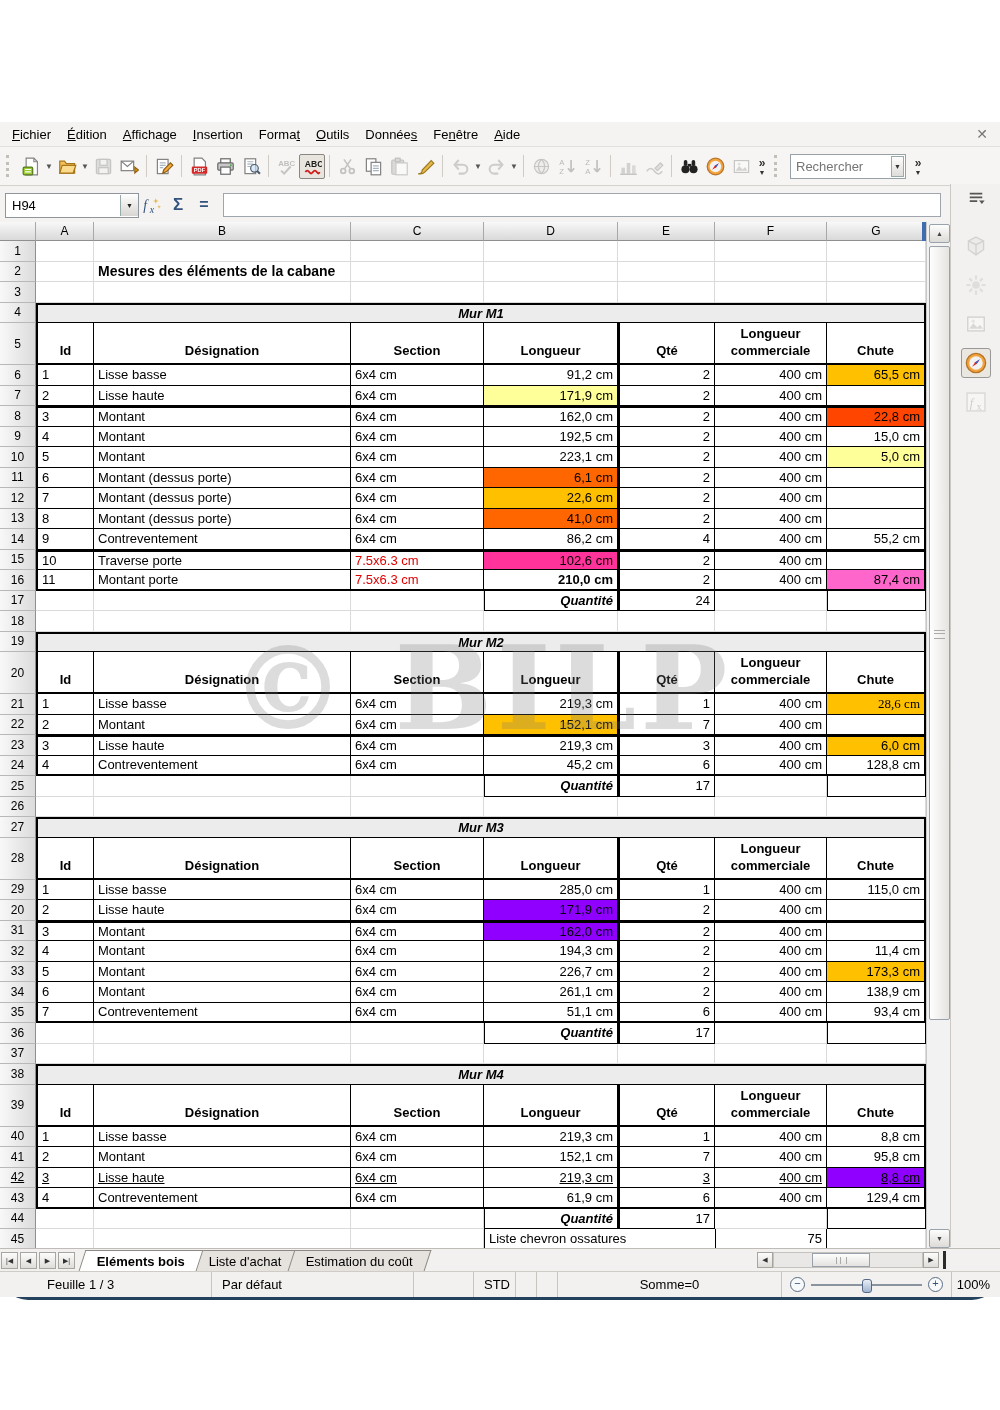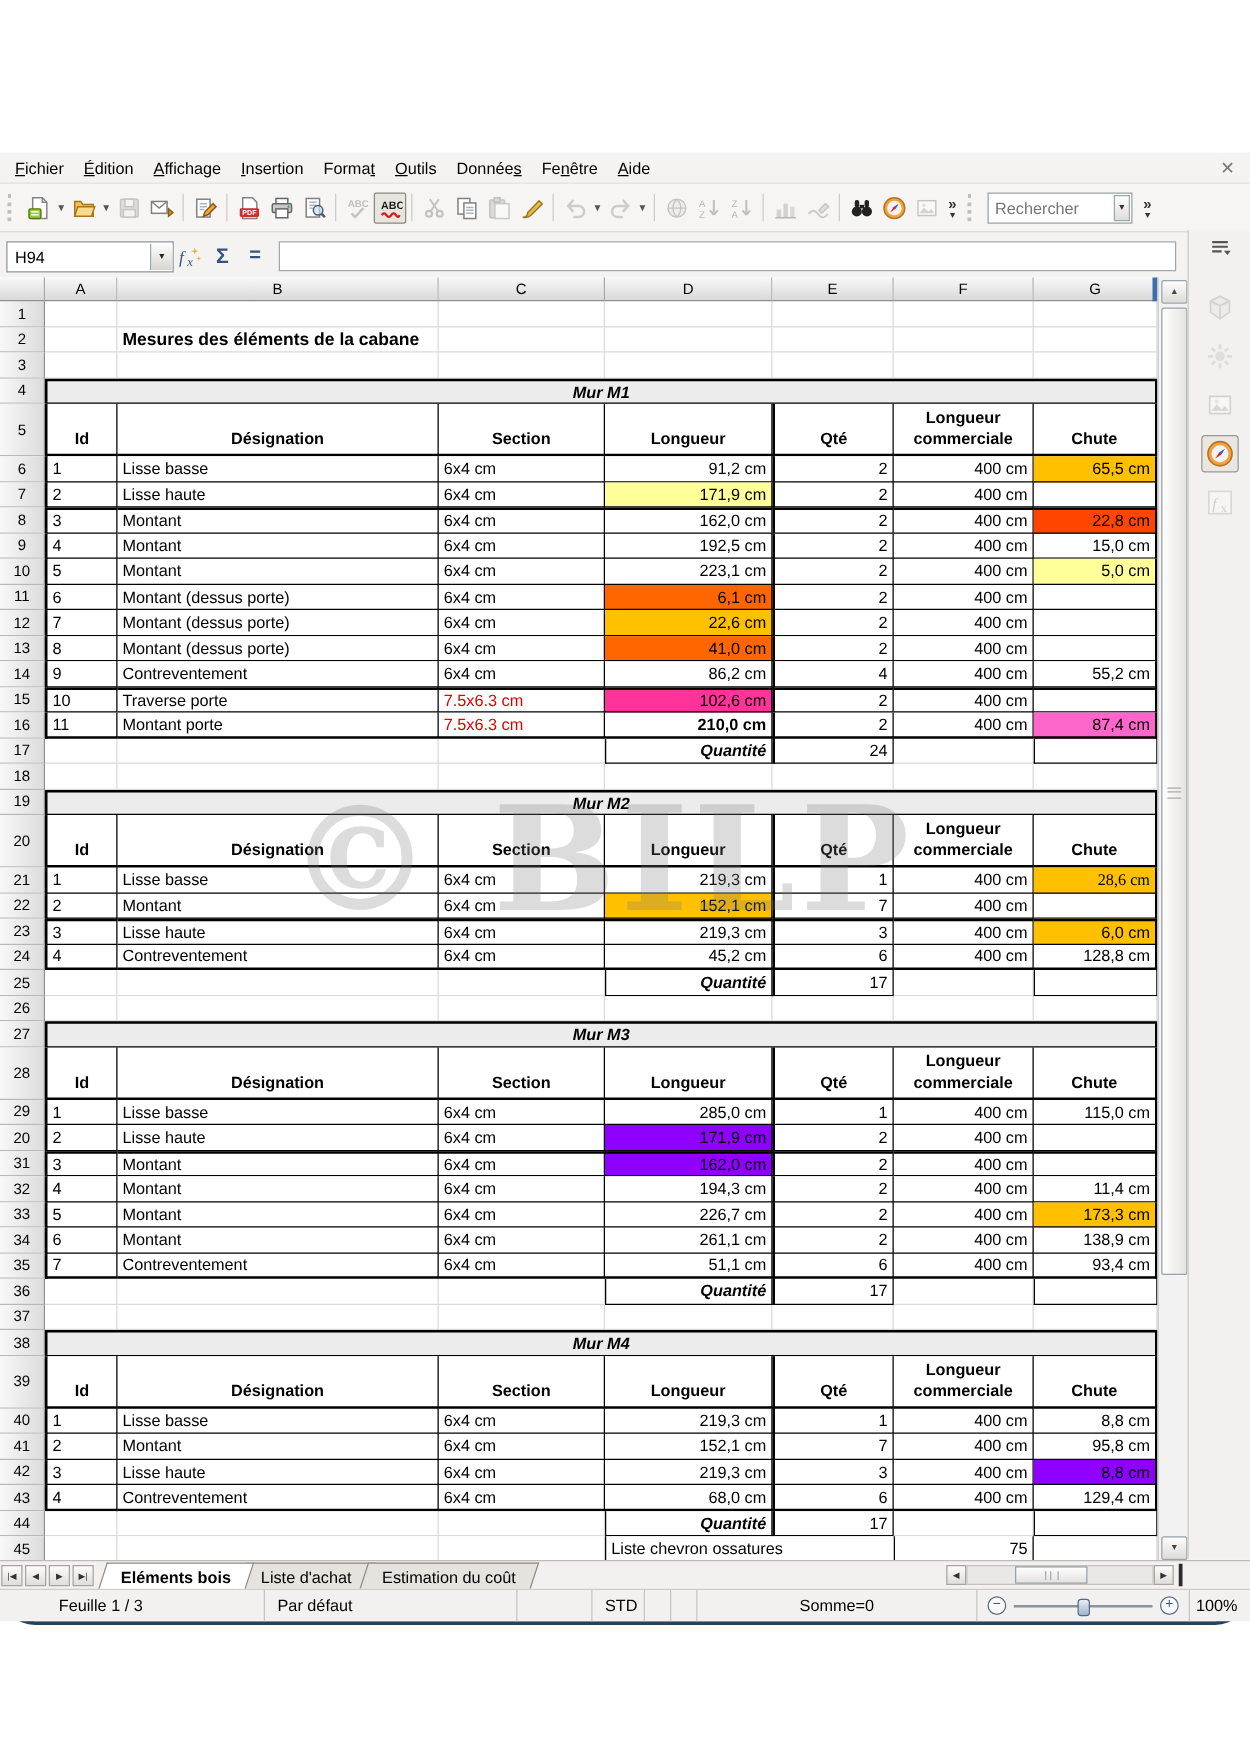--- a/index.html
+++ b/index.html
@@ -726,36 +726,36 @@
         <div class="grow" style="height: 20.5px;">
           <div class="rowhead">41</div>
           <div class="cell cd al fl" style="width: 58px;">2</div>
           <div class="cell cd al" style="width: 257px;">Montant</div>
           <div class="cell cd al" style="width: 133px;">6x4 cm</div>
           <div class="cell cd ar" style="width: 134px;">152,1 cm</div>
           <div class="cell cd ar dv" style="width: 97px;">7</div>
           <div class="cell cd ar" style="width: 112px;">400 cm</div>
           <div class="cell cd ar ll" style="width: 99px;">95,8 cm</div>
         </div>
-        <div class="grow" style="height: 20.5px;">
+        <div class="grow" style="height: 20.5px; text-decoration: underline;">
           <div class="rowhead">42</div>
           <div class="cell cd al fl" style="width: 58px;">3</div>
           <div class="cell cd al" style="width: 257px;">Lisse haute</div>
           <div class="cell cd al" style="width: 133px;">6x4 cm</div>
           <div class="cell cd ar" style="width: 134px;">219,3 cm</div>
           <div class="cell cd ar dv" style="width: 97px;">3</div>
           <div class="cell cd ar" style="width: 112px;">400 cm</div>
           <div class="cell cd ar ll" style="width: 99px; background: rgb(143, 0, 255);">8,8 cm</div>
         </div>
         <div class="grow" style="height: 20.5px;">
           <div class="rowhead">43</div>
           <div class="cell cd al fl lb" style="width: 58px;">4</div>
           <div class="cell cd al lb" style="width: 257px;">Contreventement</div>
           <div class="cell cd al lb" style="width: 133px;">6x4 cm</div>
-          <div class="cell cd ar lb" style="width: 134px;">68,0 cm</div>
+          <div class="cell cd ar lb" style="width: 134px;">61,9 cm</div>
           <div class="cell cd ar dv lb" style="width: 97px;">6</div>
           <div class="cell cd ar lb" style="width: 112px;">400 cm</div>
           <div class="cell cd ar ll lb" style="width: 99px;">129,4 cm</div>
         </div>
         <div class="grow" style="height: 20.5px;">
           <div class="rowhead">44</div>
           <div class="cell ce" style="width: 58px;"></div>
           <div class="cell ce" style="width: 257px;"></div>
           <div class="cell ce" style="width: 133px;"></div>
           <div class="cell ar qlab" style="width: 134px;">Quantité</div>

